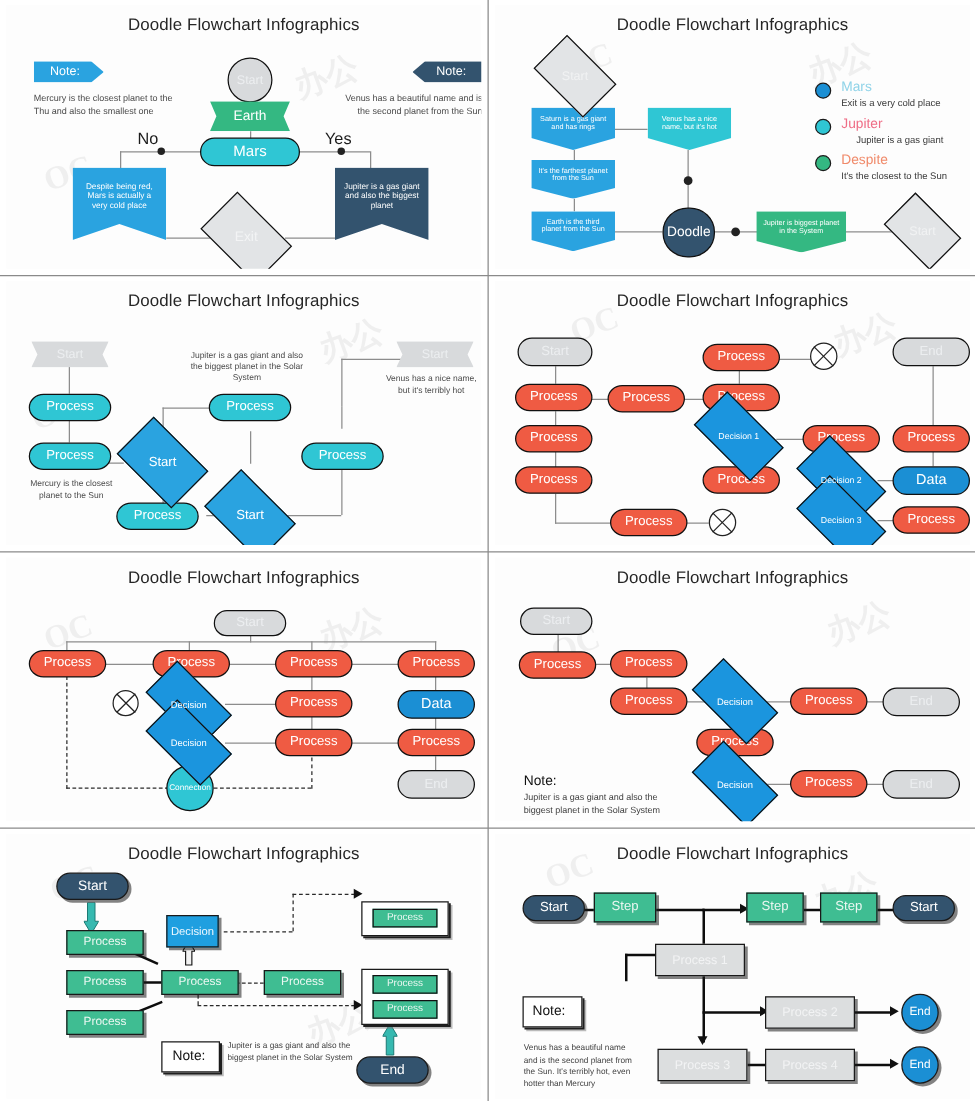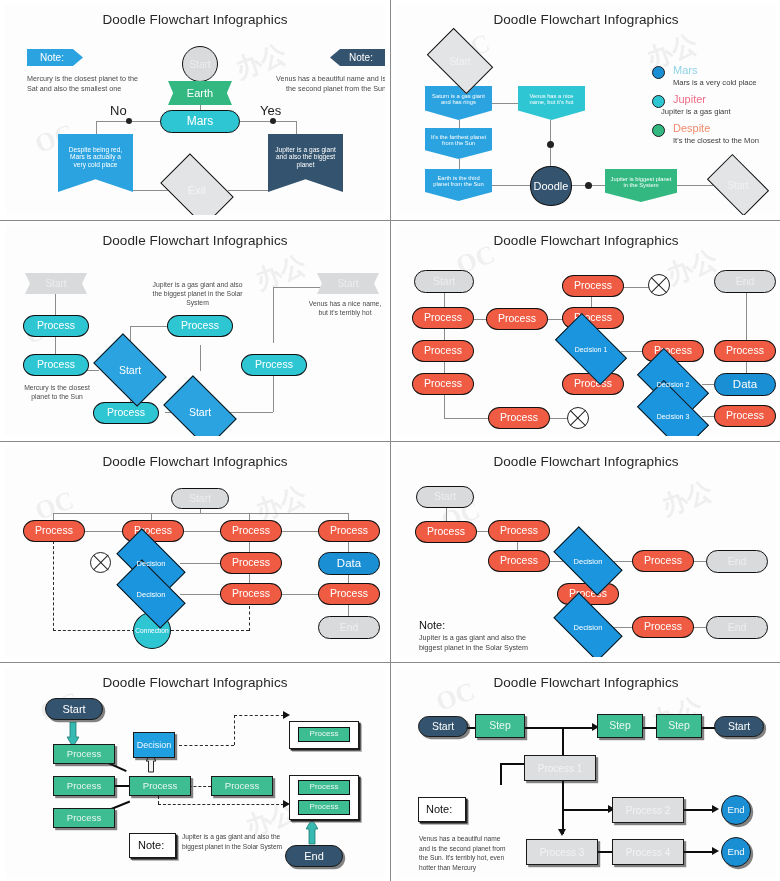--- a/index.html
+++ b/index.html
@@ -126,21 +126,21 @@
   <div class="panel">
     <div class="inner">
       <div class="ptitle">Doodle Flowchart Infographics</div>
       <div class="wm" style="left:30px;top:120px;">OC</div>
       <div class="wm" style="left:230px;top:40px;">办公</div>
       <div class="stage">
 
         <div class="n pen-r" style="left:22px;top:45px;width:56px;height:17px;background:#2aa3e0;">
           <span style="color:#fff;font-size:10px;margin-right:6px;">Note:</span>
         </div>
-        <div class="txt" style="left:22px;top:70px;width:115px;font-size:7.2px;">Mercury is the closest planet to the Sat and also the smallest one</div>
+        <div class="txt" style="left:22px;top:70px;width:115px;font-size:7.2px;">Mercury is the closest planet to the Thu and also the smallest one</div>
 
         <div class="n pen-l" style="left:325px;top:45px;width:56px;height:17px;background:#33536e;">
           <span style="color:#fff;font-size:10px;margin-left:6px;">Note:</span>
         </div>
         <div class="txt" style="left:266px;top:70px;width:115px;font-size:7.2px;text-align:right;">Venus has a beautiful name and is the second planet from the Sun</div>
 
         <div class="ln lnv" style="left:195px;top:76px;height:12px;"></div>
         <div class="ln lnv" style="left:195px;top:101px;height:10px;"></div>
         <div class="ln lnh" style="left:91px;top:117px;width:200px;"></div>
         <div class="ln lnv" style="left:91px;top:117px;height:20px;"></div>
@@ -228,29 +228,29 @@
           <span>Jupiter is biggest planet in the System</span>
         </div>
 
         <div class="diamond" style="left:316px;top:163px;width:52px;height:36px;color:#e2e4e6;font-size:10px;">
           <i></i>
             <span style="color:#f1f2f3;">Start</span>
         </div>
 
         <div class="legend-dot" style="left:256px;top:62px;background:#1b8fd4;"></div>
         <div class="legend-title" style="left:277px;top:60px;color:#8fd3e8;">Mars</div>
-        <div class="legend-sub" style="left:277px;top:74px;">Mars is a very cold place</div>
+        <div class="legend-sub" style="left:277px;top:74px;">Exit is a very cold place</div>
 
         <div class="legend-dot" style="left:256px;top:91px;background:#2fc6d4;"></div>
         <div class="legend-title" style="left:277px;top:89px;color:#ef6d86;">Jupiter</div>
-        <div class="legend-sub" style="left:265px;top:103px;">Jupiter is a gas giant</div>
+        <div class="legend-sub" style="left:289px;top:103px;">Jupiter is a gas giant</div>
 
         <div class="legend-dot" style="left:256px;top:120px;background:#34b882;"></div>
         <div class="legend-title" style="left:277px;top:118px;color:#f08a6a;">Despite</div>
-        <div class="legend-sub" style="left:277px;top:132px;">It's the closest to the Mon</div>
+        <div class="legend-sub" style="left:277px;top:132px;">It's the closest to the Sun</div>
       </div>
     </div>
   </div>
 
   <div class="panel">
     <div class="inner">
       <div class="ptitle">Doodle Flowchart Infographics</div>
       <div class="wm" style="left:20px;top:90px;">OC</div>
       <div class="wm" style="left:250px;top:30px;">办公</div>
       <div class="stage">

